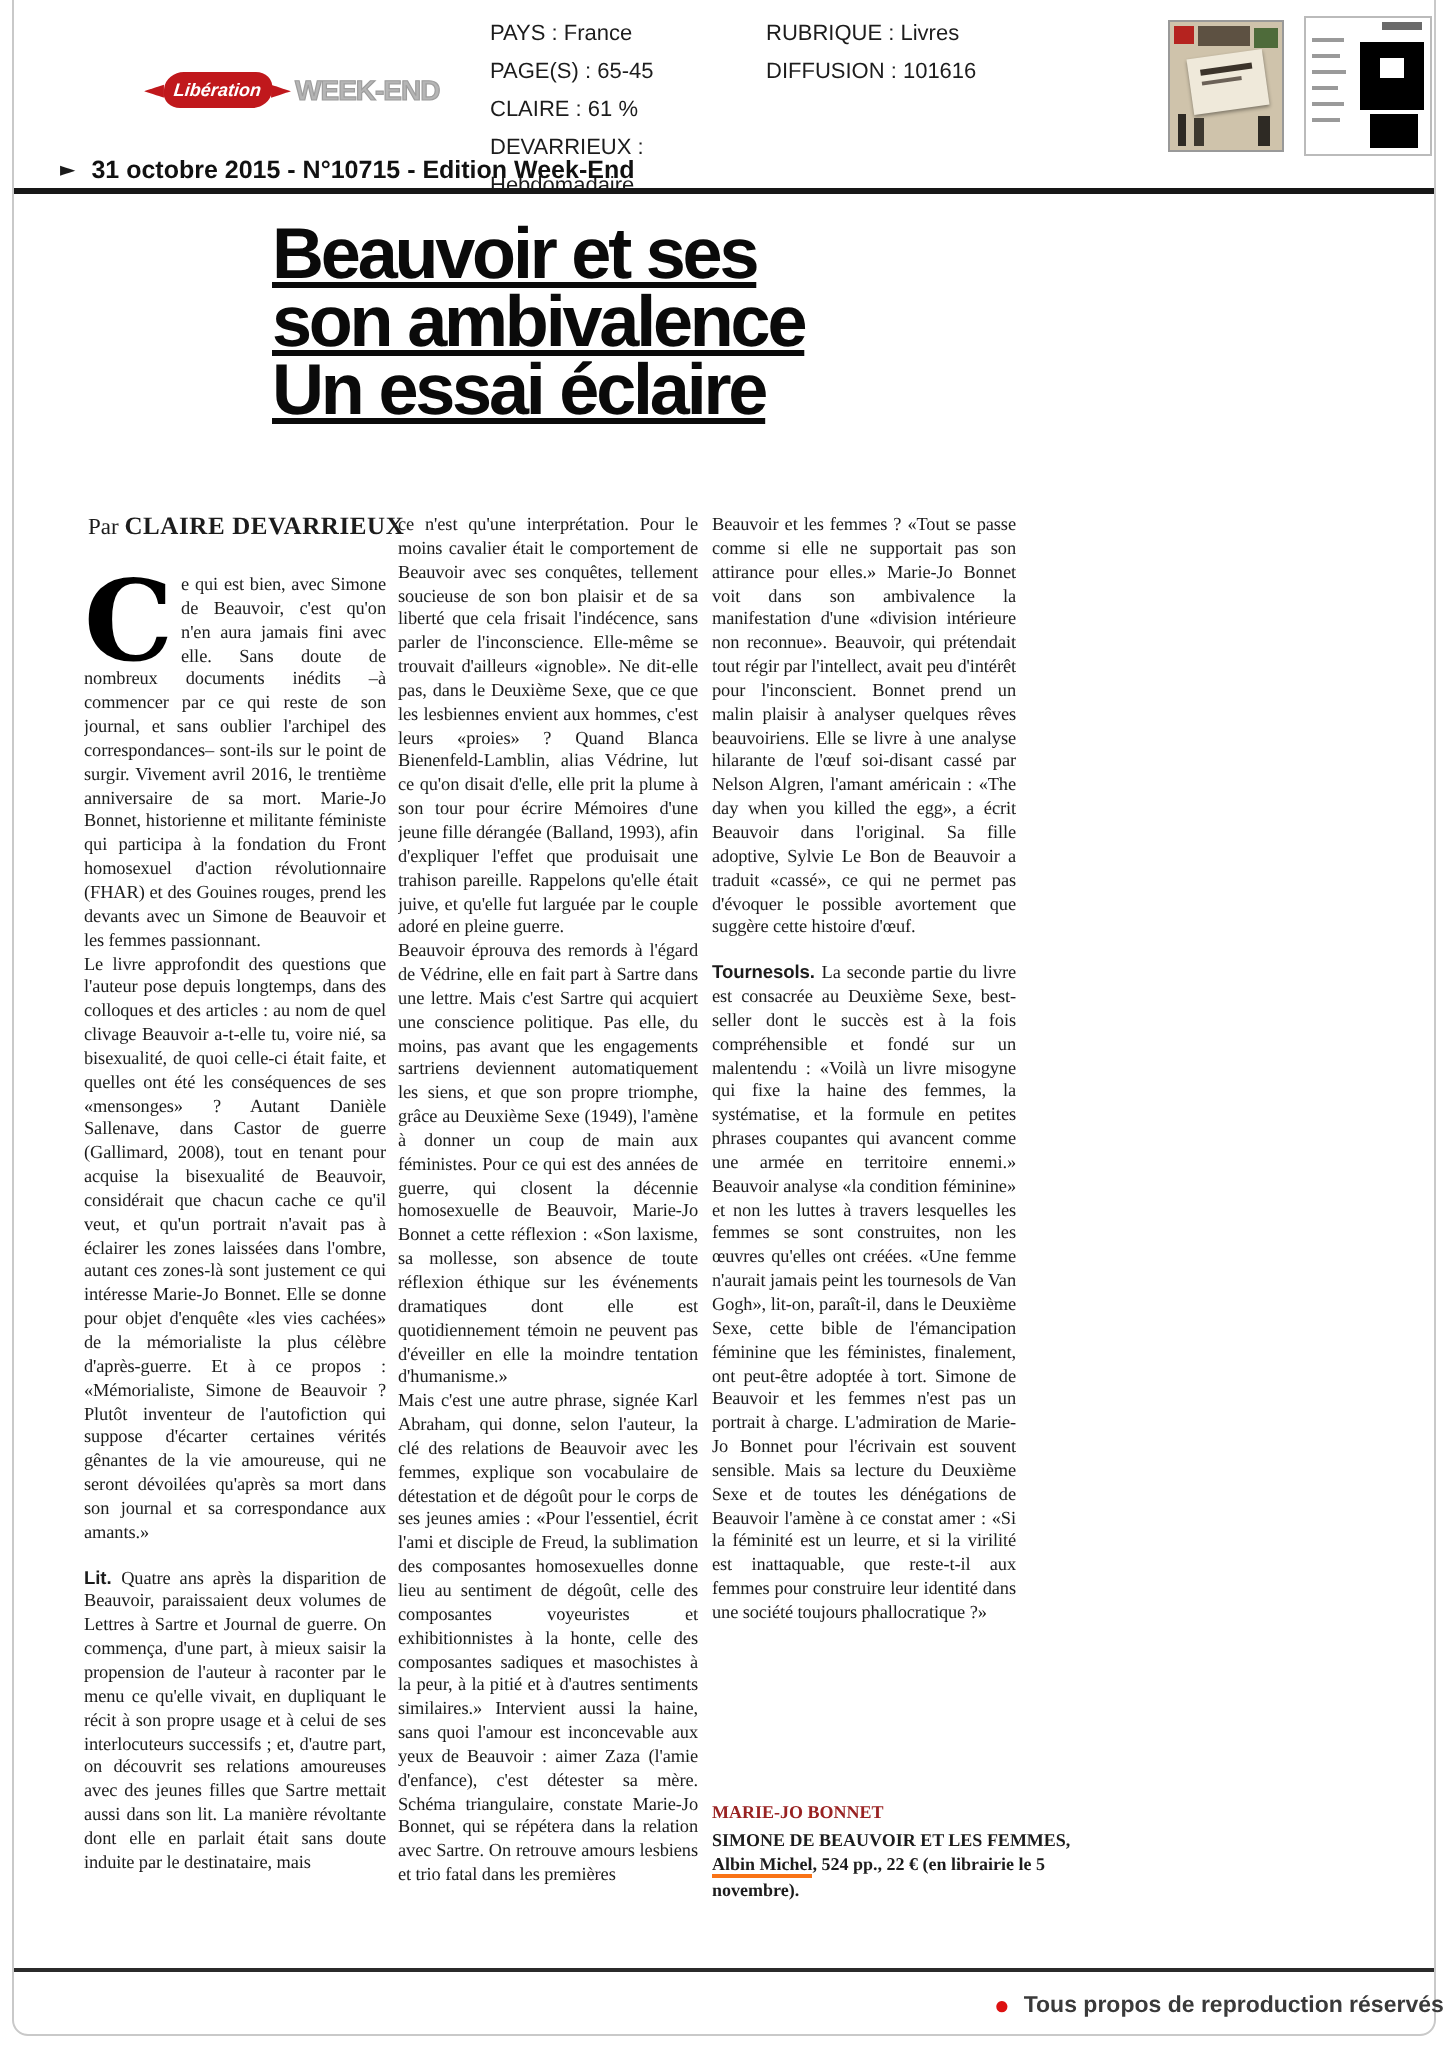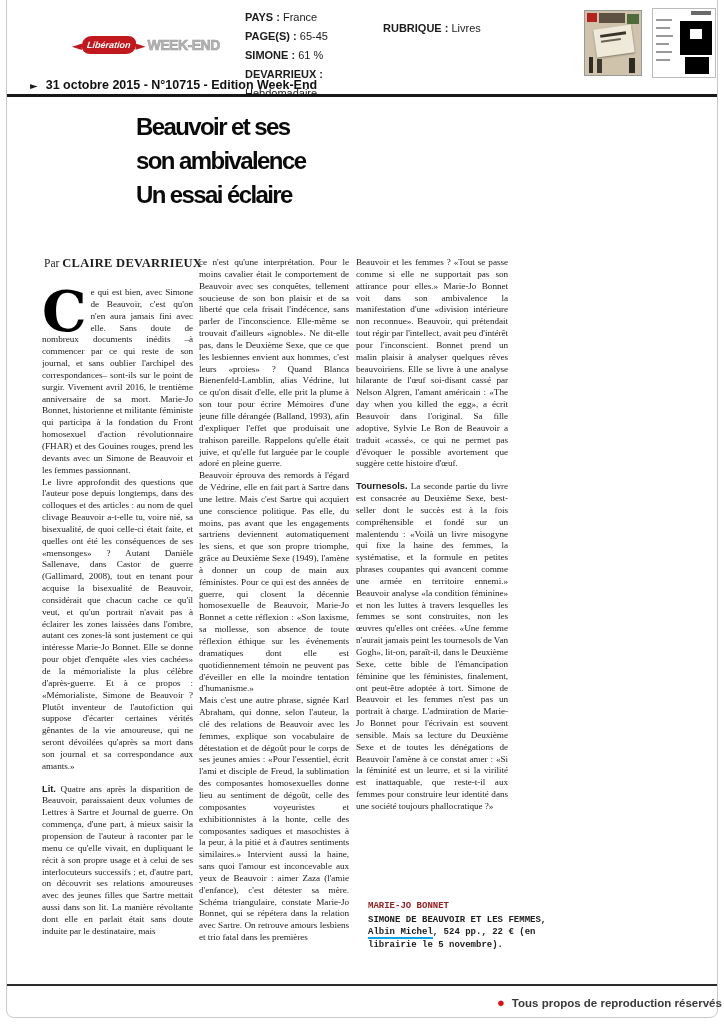--- a/index.html
+++ b/index.html
@@ -11,22 +11,22 @@
   
   .logo{position:absolute;left:72px;top:30px;height:30px;display:flex;align-items:center;}
   .logo .arrow{color:#c0181c;font-size:13px;line-height:1;font-family:"DejaVu Sans",sans-serif;}
   .logo .brand{background:#c0181c;color:#fff;font-family:"Liberation Sans",sans-serif;
                font-weight:bold;font-style:italic;font-size:9px;padding:4px 5px;
                border-radius:9px/8px;letter-spacing:0;transform:skewX(-6deg);}
   .logo .edition{color:#b5b5b5;font-family:"Liberation Sans",sans-serif;font-weight:bold;
                  font-size:14px;letter-spacing:-0.5px;margin-left:2px;-webkit-text-stroke:0.6px #9d9d9d;}
   .meta{position:absolute;top:8px;font-family:"Liberation Sans",sans-serif;font-size:11px;line-height:19px;}
   .meta-left{left:245px;width:140px;}
-  .meta-right{left:383px;width:190px;margin-top:11px;}
-  .meta-row b{font-weight:bold;}
+  .meta-right{left:383px;width:190px;}
+  .meta-row b{font-weight:normal;}
   .thumb{position:absolute;overflow:hidden;}
   .thumb-cover{left:584px;top:10px;width:56px;height:64px;background:#cfc3ab;border:1px solid #999;}
   .tc-a{position:absolute;left:2px;top:2px;width:10px;height:9px;background:#b5231f;}
   .tc-b{position:absolute;left:14px;top:2px;width:26px;height:10px;background:#5d5142;}
   .tc-c{position:absolute;right:2px;top:3px;width:12px;height:10px;background:#4e6b3a;}
   .tc-d{position:absolute;left:10px;top:16px;width:38px;height:28px;background:#efe9da;
         transform:rotate(-8deg);box-shadow:0 1px 2px rgba(0,0,0,.4);}
   .tc-e{position:absolute;left:6px;top:6px;width:26px;height:3px;background:#3b332a;}
   .tc-f{position:absolute;left:6px;top:12px;width:20px;height:2px;background:#6b6157;}
   .tc-g{position:absolute;left:4px;bottom:2px;width:4px;height:16px;background:#2e2a24;}
@@ -38,37 +38,37 @@
   .tl-notch{position:absolute;right:13px;top:20px;width:12px;height:10px;background:#fff;}
   .tl-block2{position:absolute;right:6px;top:48px;width:24px;height:17px;background:#000;}
   .tl-tiny{position:absolute;right:4px;top:2px;width:20px;height:4px;background:#6a6a6a;}
   .dateline{position:absolute;left:30px;top:78px;font-family:"Liberation Sans",sans-serif;
             font-weight:bold;font-size:12.5px;color:#111;display:flex;align-items:center;gap:8px;}
   .dateline .tri{font-size:10px;color:#1a1a1a;font-family:"DejaVu Sans",sans-serif;}
   .toprule{position:absolute;left:7px;top:94px;width:710px;height:3px;background:#171717;}
 
   
   .headline{position:absolute;left:136px;top:110px;font-family:"Liberation Sans",sans-serif;
-            font-weight:bold;font-size:24px;line-height:34px;letter-spacing:-1.6px;color:#0a0a0a;}
+            font-weight:bold;font-size:36px;line-height:34px;letter-spacing:-1.6px;color:#0a0a0a;text-decoration:underline;}
   .byline{position:absolute;left:44px;top:256px;font-size:11.5px;}
   .byline b{font-size:12.5px;letter-spacing:0.3px;}
   .col{position:absolute;text-align:justify;font-size:9.2px;line-height:11.85px;
        letter-spacing:-0.05px;overflow:hidden;}
   .col p{margin:0;}
   .col p.spaced{margin-top:11px;}
   .lead{font-family:"Liberation Sans",sans-serif;font-weight:bold;font-size:9.3px;}
   .dropcap{float:left;font-family:"DejaVu Serif",serif;font-weight:bold;font-size:56px;
            line-height:44px;padding:2px 4px 0 0;color:#000;}
   #col1{left:42px;top:287px;width:151px;height:660px;}
   #col2{left:199px;top:257px;width:150px;height:704px;}
   #col3{left:356px;top:257px;width:152px;height:642px;}
-  .bookcredit{position:absolute;left:368px;top:900px;width:184px;
-              font-family:Liberation Mono, monospace;font-size:9px;line-height:12.5px;font-weight:bold;}
+  .bookcredit{position:absolute;left:356px;top:900px;width:184px;
+              font-family:Liberation Serif, serif;font-size:9px;line-height:12.5px;font-weight:bold;}
   .bookcredit .author{color:#992222;display:block;margin-bottom:1px;}
-  .bookcredit .pub{border-bottom:2px solid #0ea5e9;}
+  .bookcredit .pub{border-bottom:2px solid #f97316;}
 
   
   .botrule{position:absolute;left:7px;top:984px;width:710px;height:2px;background:#2b2b2b;}
   .rights{position:absolute;left:497px;top:996px;display:flex;align-items:center;gap:7px;
           font-family:"Liberation Sans",sans-serif;font-weight:bold;font-size:11.5px;color:#3a3a3a;}
   .rights .dot{color:#dd1111;font-size:13px;line-height:1;}
 </style>
 </head>
 <body>
 
@@ -78,25 +78,26 @@
   <div class="logo">
     <span class="arrow">◄</span>
     <span class="brand">Libération</span>
     <span class="arrow">►</span>
     <span class="edition">WEEK-END</span>
   </div>
 
   <div class="meta meta-left" id="meta-left">
       <div class="meta-row"><b>PAYS : </b><span>France</span></div>
       <div class="meta-row"><b>PAGE(S) : </b><span>65-45</span></div>
-      <div class="meta-row"><b>SIMONE : </b><span>61 %</span></div>
+      <div class="meta-row"><b>CLAIRE : </b><span>61 %</span></div>
       <div class="meta-row"><b>DEVARRIEUX : </b><span>Hebdomadaire</span></div>
     </div>
   <div class="meta meta-right" id="meta-right">
       <div class="meta-row"><b>RUBRIQUE : </b><span>Livres</span></div>
+      <div class="meta-row"><b>DIFFUSION : </b><span>101616</span></div>
     </div>
 
   <div class="thumb thumb-cover">
     <div class="tc-a"></div>
     <div class="tc-b"></div>
     <div class="tc-c"></div>
     <div class="tc-d">
       <div class="tc-e"></div>
       <div class="tc-f"></div>
     </div>

